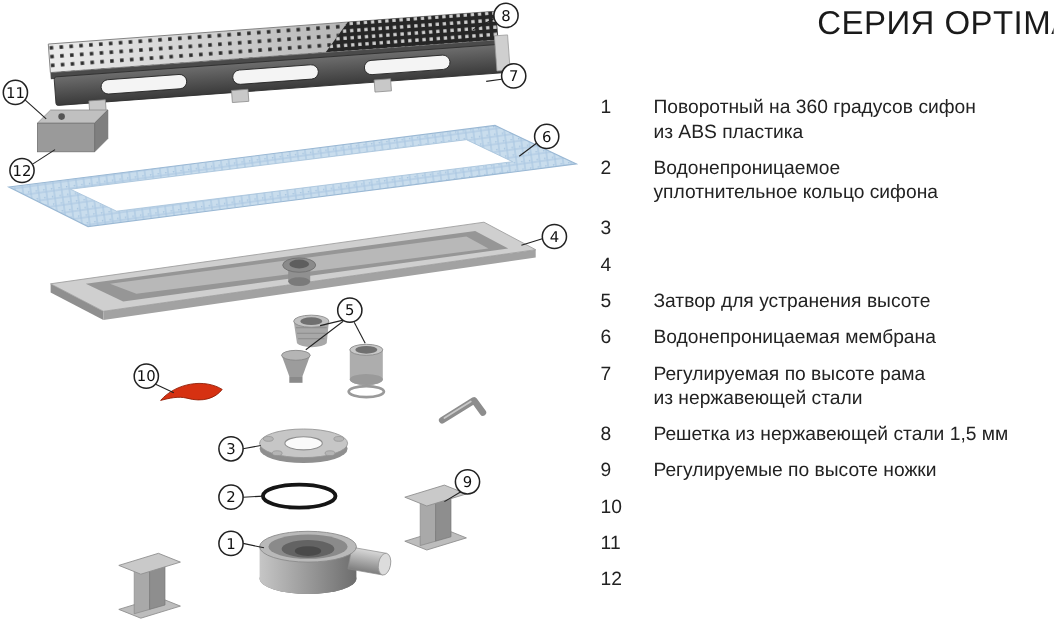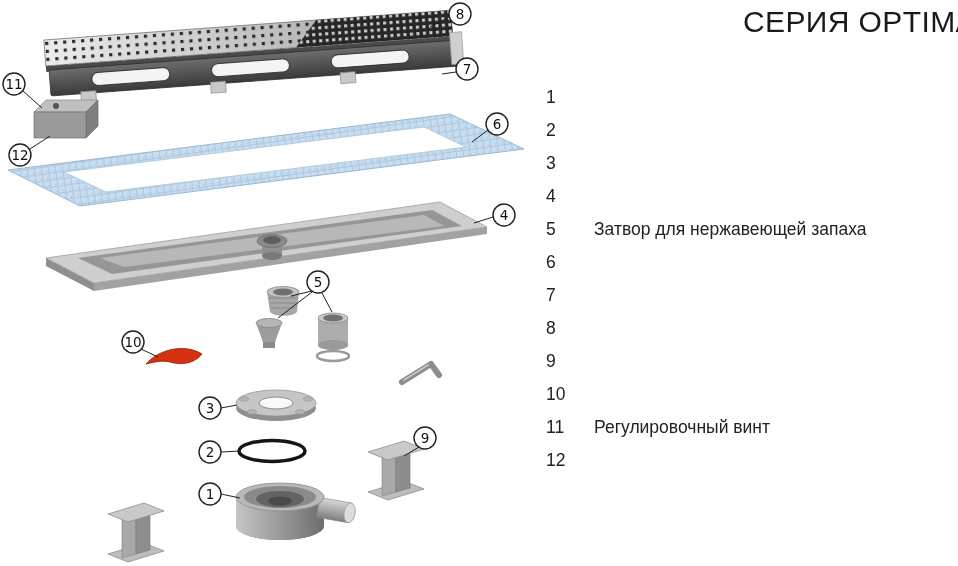--- a/index.html
+++ b/index.html
@@ -214,51 +214,59 @@
         <circle cx="210" cy="494" r="11"></circle>
       <text x="210" y="498.7">1</text>
     </g>
   </svg>
 
   <h1 class="title">СЕРИЯ OPTIMA</h1>
 
   <div class="parts-list">
     <div class="row">
       <span class="num">1</span>
+      <span class="lbl">Поворотный на 360 градусов сифон
+из ABS пластика</span>
     </div>
     <div class="row">
       <span class="num">2</span>
+      <span class="lbl">Водонепроницаемое
+уплотнительное кольцо сифона</span>
     </div>
     <div class="row">
       <span class="num">3</span>
     </div>
     <div class="row">
       <span class="num">4</span>
     </div>
     <div class="row">
       <span class="num">5</span>
-      <span class="lbl">Затвор для нержавеющей запаха</span>
+      <span class="lbl">Затвор для устранения высоте</span>
     </div>
     <div class="row">
       <span class="num">6</span>
+      <span class="lbl">Водонепроницаемая мембрана</span>
     </div>
     <div class="row">
       <span class="num">7</span>
+      <span class="lbl">Регулируемая по высоте рама
+из нержавеющей стали</span>
     </div>
     <div class="row">
       <span class="num">8</span>
+      <span class="lbl">Решетка из нержавеющей стали 1,5 мм</span>
     </div>
     <div class="row">
       <span class="num">9</span>
+      <span class="lbl">Регулируемые по высоте ножки</span>
     </div>
     <div class="row">
       <span class="num">10</span>
     </div>
     <div class="row">
       <span class="num">11</span>
-      <span class="lbl">Регулировочный винт</span>
     </div>
     <div class="row">
       <span class="num">12</span>
     </div>
   </div>
 
 </div>
 
 </body></html>

